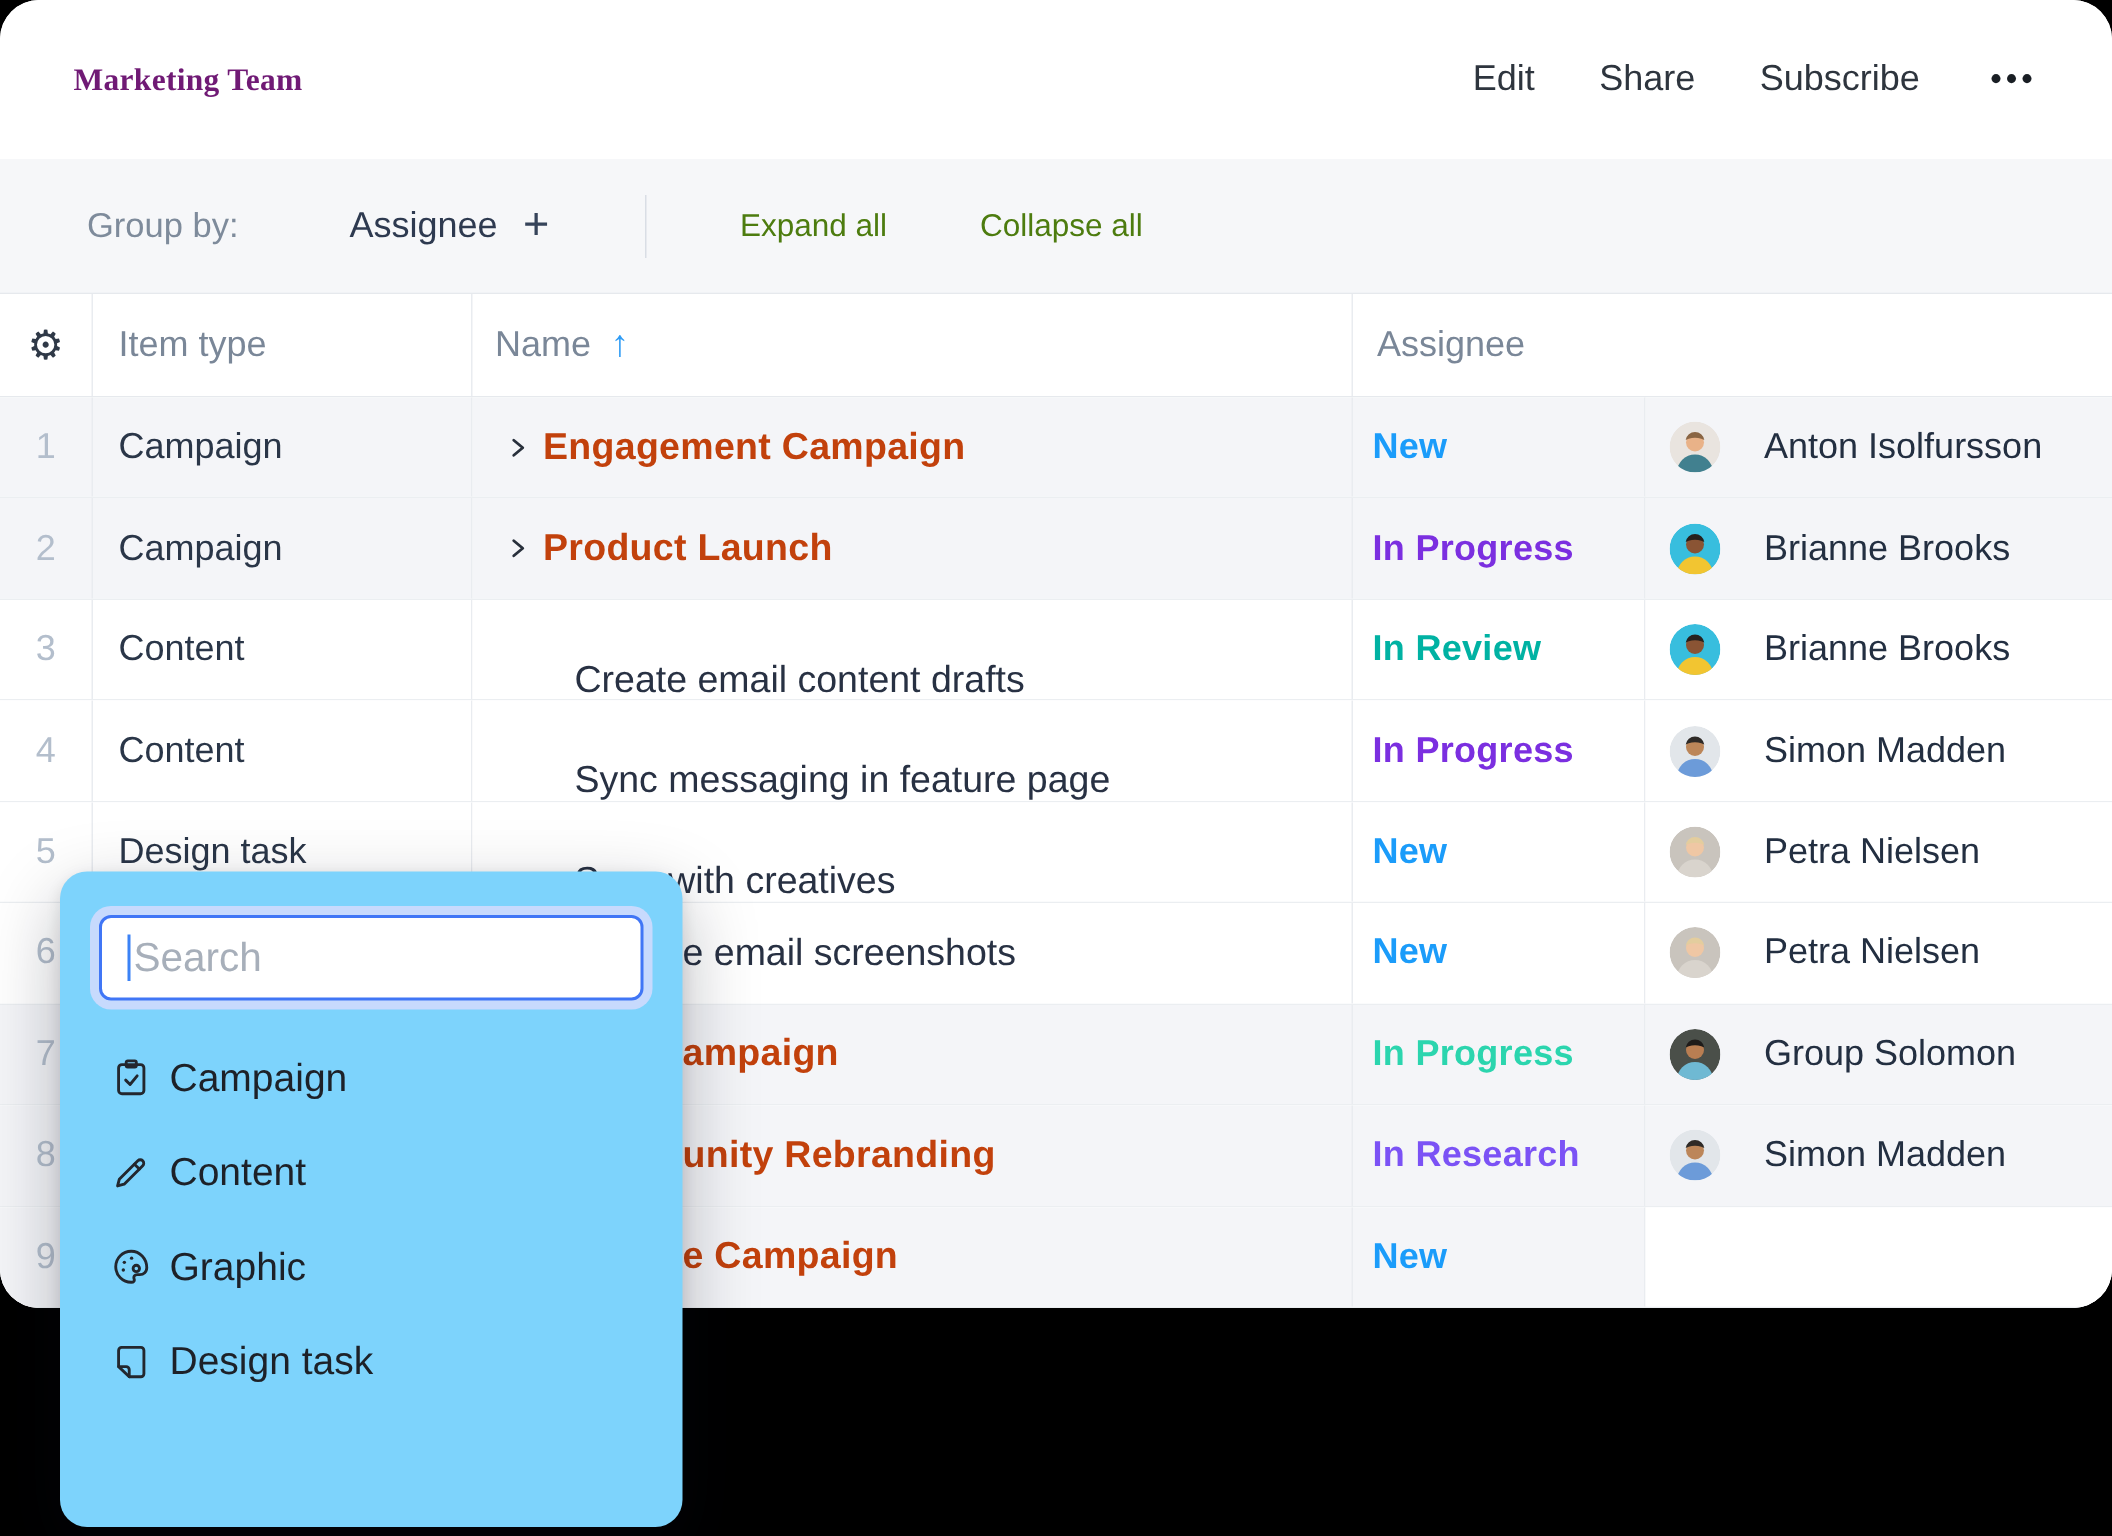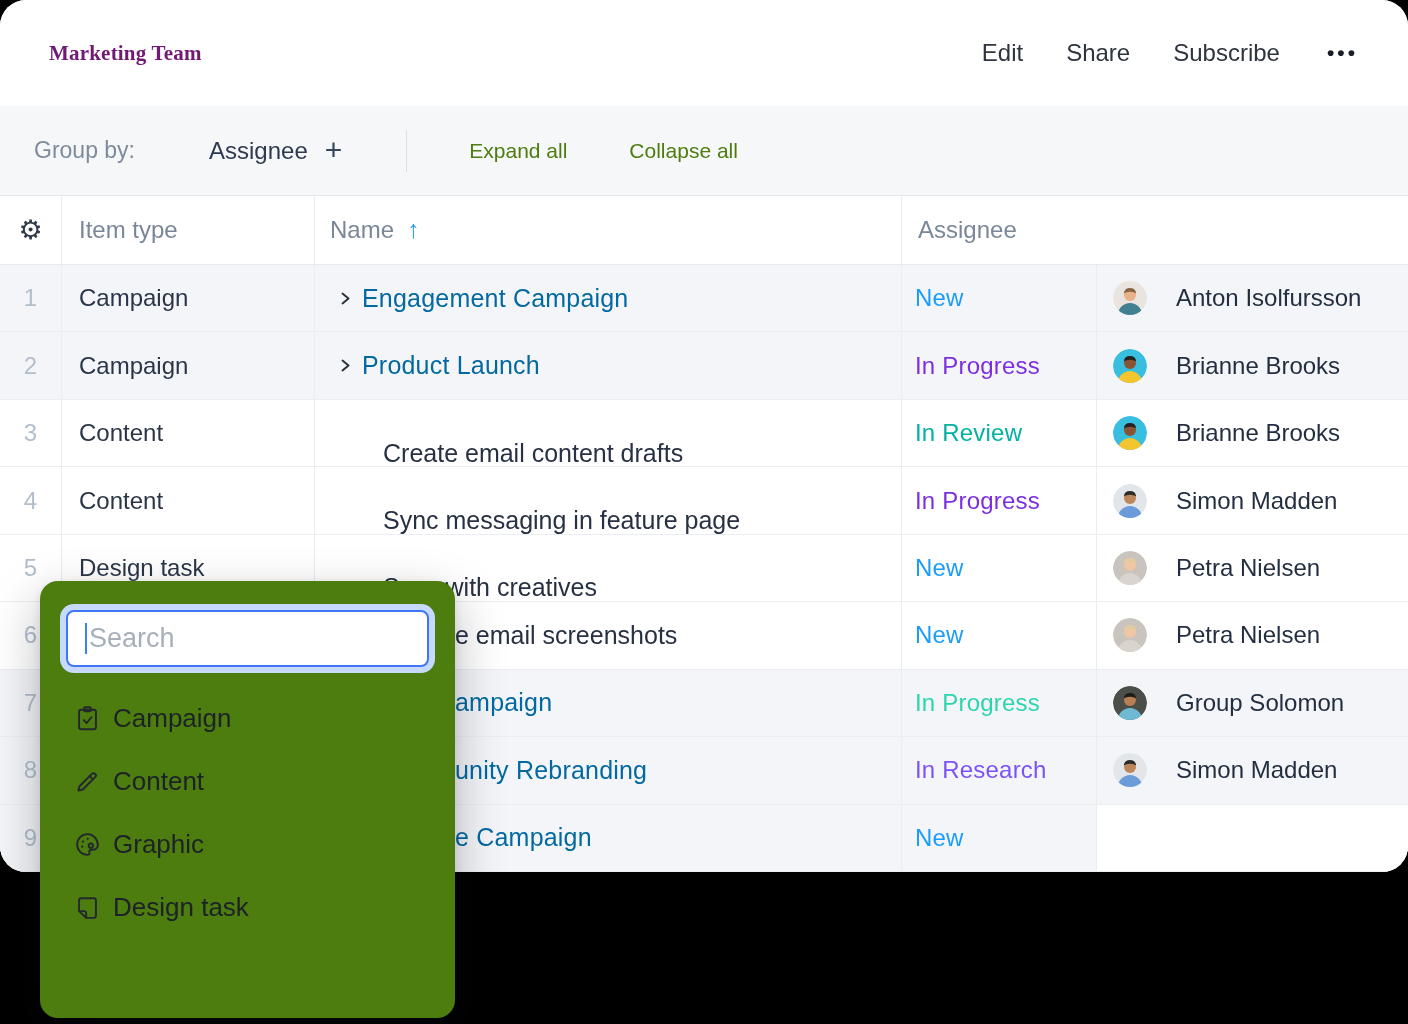--- a/index.html
+++ b/index.html
@@ -11,21 +11,21 @@
     border-radius:26px;overflow:hidden;}
 
   
   .titlebar{height:106px;display:flex;align-items:center;padding:0 50px 0 49px;background:#fff;}
   .page-title{font-size:21px;font-weight:700;color:#701a75;letter-spacing:.2px;font-family:Liberation Serif, serif;}
   .titlebar .actions{margin-left:auto;display:flex;align-items:center;gap:43px;}
   .action-link{font-size:24px;color:#2E353E;cursor:pointer;}
   .more-dots{font-size:21px;letter-spacing:3px;color:#191E24;font-weight:700;cursor:pointer;padding-left:4px;}
 
   
-  .toolbar{height:89px;background:#F6F7F9;display:flex;align-items:center;padding-left:34px;}
+  .toolbar{height:89px;background:#F6F7F9;display:flex;align-items:center;padding-left:58px;}
   .groupby-label{font-size:23px;color:#7E8B9B;margin-right:74px;}
   .groupby-chip{display:flex;align-items:center;gap:17px;cursor:pointer;}
   .groupby-value{font-size:24px;color:#2E3A50;}
   .plus-icon{font-size:30px;color:#36445A;font-weight:400;line-height:1;transform:translateY(-1px);}
   .toolbar-divider{width:1px;height:42px;background:#D9DEE5;margin:0 0 0 64px;}
   .toolbar-btn{font-size:21px;color:#4d7c0f;margin-left:62px;cursor:pointer;}
 
   
   .grid-row{display:grid;grid-template-columns:62px 253px 587px 195px 311px;}
   .thead{height:70px;border-top:1px solid #E6E9ED;border-bottom:1px solid #E6E9ED;background:#fff;}
@@ -42,29 +42,29 @@
   .tbody{height:607px;}
   .row{height:67.44px;border-bottom:1px solid #EBEEF1;background:#fff;}
   .row.tinted .cell{background:#F4F5F8;}
   .row .cell{display:flex;align-items:center;border-right:1px solid #E9ECF0;background:#fff;overflow:hidden;}
   .row .cell:last-child{border-right:none;}
   .row.no-assignee .cell.c-assignee{background:#fff;}
   .c-num{justify-content:center;font-size:24px;color:#B3BECC;}
   .c-type{padding-left:17px;font-size:24px;color:#2A3648;}
   .c-name{padding-left:23px;font-size:25px;color:#283143;}
   .c-name .chev{display:flex;align-items:center;margin-right:10px;flex:0 0 auto;}
-  .c-name.bold .nm{font-weight:400;color:#0369a1;letter-spacing:.2px;}
+  .c-name.bold .nm{font-weight:700;color:#c2410c;letter-spacing:.2px;}
   .c-name.child .nm{margin-left:45px;margin-top:40px;}
   .c-name.frag .nm{margin-left:117px;}
-  .c-status{padding-left:13px;font-size:24px;font-weight:400;letter-spacing:.2px;text-align:center;}
+  .c-status{padding-left:13px;font-size:24px;font-weight:700;letter-spacing:.2px;text-align:center;}
   .c-assignee{padding-left:16px;gap:29px;font-size:24px;color:#232F41;}
   .avatar{width:34px;height:34px;border-radius:50%;overflow:hidden;flex:0 0 auto;}
 
   
-  .dropdown{position:absolute;left:40px;top:581px;width:415px;height:437px;background:#4d7c0f;
+  .dropdown{position:absolute;left:40px;top:581px;width:415px;height:437px;background:#7dd3fc;
     border-radius:18px;box-shadow:0 18px 50px rgba(10,16,28,.28),0 3px 10px rgba(10,16,28,.10);z-index:20;}
   .search-wrap{position:relative;margin:29px 26px 0 26px;}
   .search-input{width:100%;height:57px;border:2px solid #4076F6;border-radius:8px;
     box-shadow:0 0 0 6px #C7DAFD;outline:none;font-size:27px;color:#20242B;
     padding:0 16px 0 21px;font-family:"Liberation Sans", sans-serif;}
   .search-input::placeholder{color:#A7AFBA;}
   .caret{position:absolute;left:19px;top:13px;width:2px;height:31px;background:#3B82F6;}
   .dd-list{margin-top:20px;}
   .dd-item{display:flex;align-items:center;height:63px;padding-left:34px;gap:12px;cursor:pointer;}
   .dd-item svg{flex:0 0 auto;}

